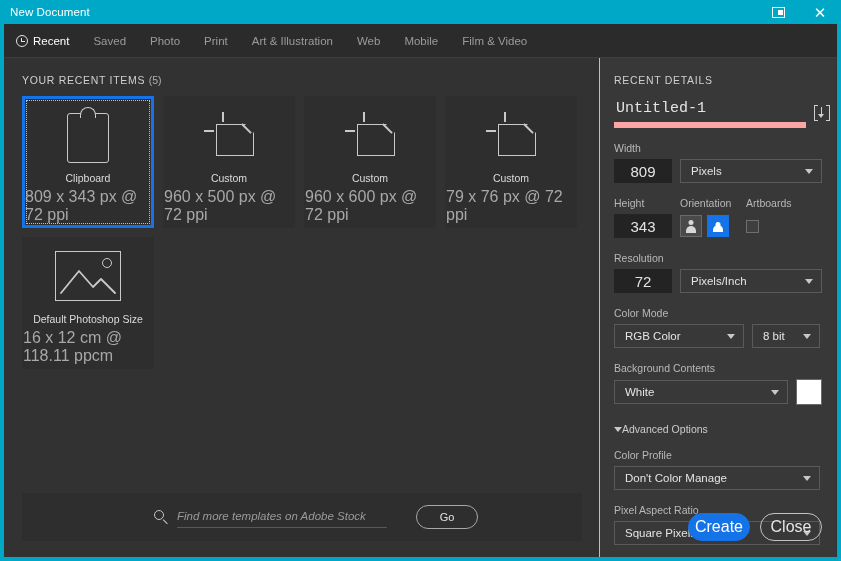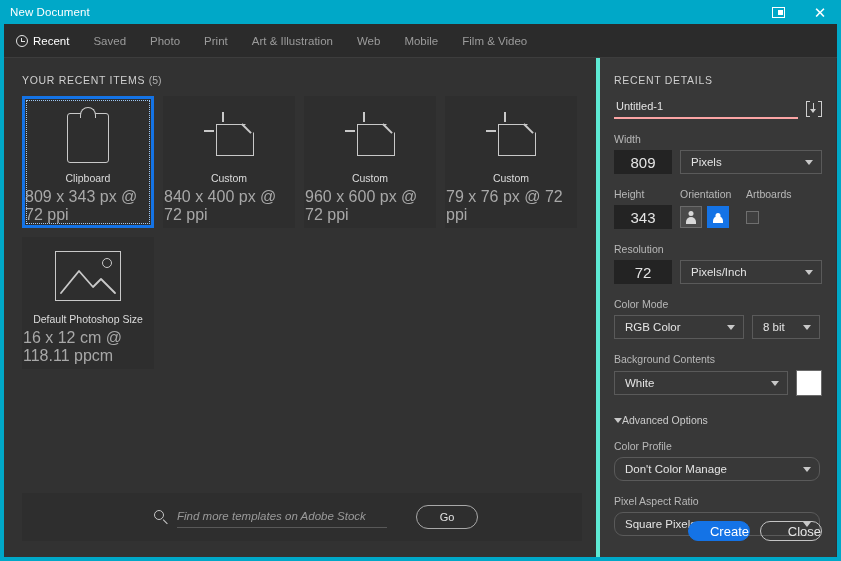--- a/index.html
+++ b/index.html
@@ -82,21 +82,21 @@
   }
   .clock-icon::before { left: 4.2px; top: 2px;  width: 1.2px; height: 4px; }
   .clock-icon::after  { left: 4.5px; top: 5px;  width: 3.2px; height: 1.2px; }
 
   
   .content { position: relative; height: 499px; display: flex; }
   .left-pane {
     position: relative;
     width: 596px; height: 499px;
     background: #323232;
-    border-right: 4px solid #5eead4;
+    border-right: 1px solid #5eead4;
   }
   .right-pane {
     position: relative;
     width: 236px; height: 499px;
     background: #383838;
   }
 
   
   .recent-header {
     color: #d0d0d0; font-size: 10.5px;
@@ -225,23 +225,23 @@
   .rp { padding: 16px 14px 0 14px; }
   .rp-header {
     color: #cfcfcf; font-size: 10.5px; letter-spacing: .7px;
   }
   .name-row {
     display: flex; align-items: center;
     margin-top: 12px;
   }
   .name-input {
     flex: 1; background: transparent; border: none;
-    border-bottom: 2px solid #fca5a5;
-    color: #e4e4e4; font-size: 11px;
-    font-family: Liberation Sans, sans-serif;
+    border-bottom: 6px solid #fca5a5;
+    color: #e4e4e4; font-size: 15px;
+    font-family: Liberation Mono, monospace;
     padding: 2px 0 5px 2px; outline: none;
   }
   .save-icon {
     width: 16px; height: 16px; margin-left: 8px;
     position: relative; cursor: pointer; flex: none;
   }
   .save-icon .br-l, .save-icon .br-r {
     position: absolute; top: 0; width: 4px; height: 16px;
     border: 1.4px solid #cfcfcf;
   }
@@ -277,21 +277,21 @@
     color: #e4e4e4; font-size: 11.5px;
     display: flex; align-items: center;
     padding: 0 8px 0 10px; cursor: pointer;
     justify-content: space-between;
   }
   .select.w-unit   { width: 144px; }
   .select.w-res    { width: 144px; }
   .select.w-mode   { width: 130px; }
   .select.w-bit    { width: 68px; }
   .select.w-bg     { width: 176px; }
-  .select.w-full   { width: 206px; border-radius: 9px; }
+  .select.w-full   { width: 206px; }
   .chev {
     width: 0; height: 0; margin-left: 6px;
     border-left: 4px solid transparent;
     border-right: 4px solid transparent;
     border-top: 5px solid #c8c8c8;
     flex: none;
   }
   .orient-btns { display: flex; gap: 5px; }
   .ob {
     width: 22px; height: 22px;
@@ -339,24 +339,23 @@
     border-right: 4px solid transparent;
     border-top: 5px solid #c8c8c8;
   }
   .adv-label { color: #cccccc; font-size: 10.5px; }
 
   .footer {
     position: absolute; right: 14px; bottom: 16px;
     display: flex; gap: 10px; align-items: center;
   }
   .btn {
-    height: 20px; border-radius: 14px;
-    font-size: 13px; cursor: pointer;
+    height: 28px; border-radius: 14px;
+    font-size: 16px; cursor: pointer;
     font-family: "Liberation Sans", sans-serif;
-    text-align: right;
   }
   .btn-create {
     width: 62px; background: #1473e6;
     border: 1px solid #1473e6; color: #ffffff;
   }
   .btn-close {
     width: 62px; background: transparent;
     border: 1px solid #c4c4c4; color: #e6e6e6;
   }
 </style>
@@ -440,21 +439,21 @@
             <div class="thumb">
               <span class="ico-custom">
                 <i class="mark-v"></i>
                   <i class="mark-h"></i>
                   <i class="page"></i>
                   <i class="fold"></i>
                   <i class="foldline"></i>
               </span>
             </div>
             <div class="item-title">Custom</div>
-            <div class="item-sub">840 x 400 px @ 72 ppi</div>
+            <div class="item-sub">960 x 500 px @ 72 ppi</div>
           </div>
 
           <div class="item">
             <div class="thumb">
               <span class="ico-custom">
                 <i class="mark-v"></i>
                   <i class="mark-h"></i>
                   <i class="page"></i>
                   <i class="fold"></i>
                   <i class="foldline"></i>

